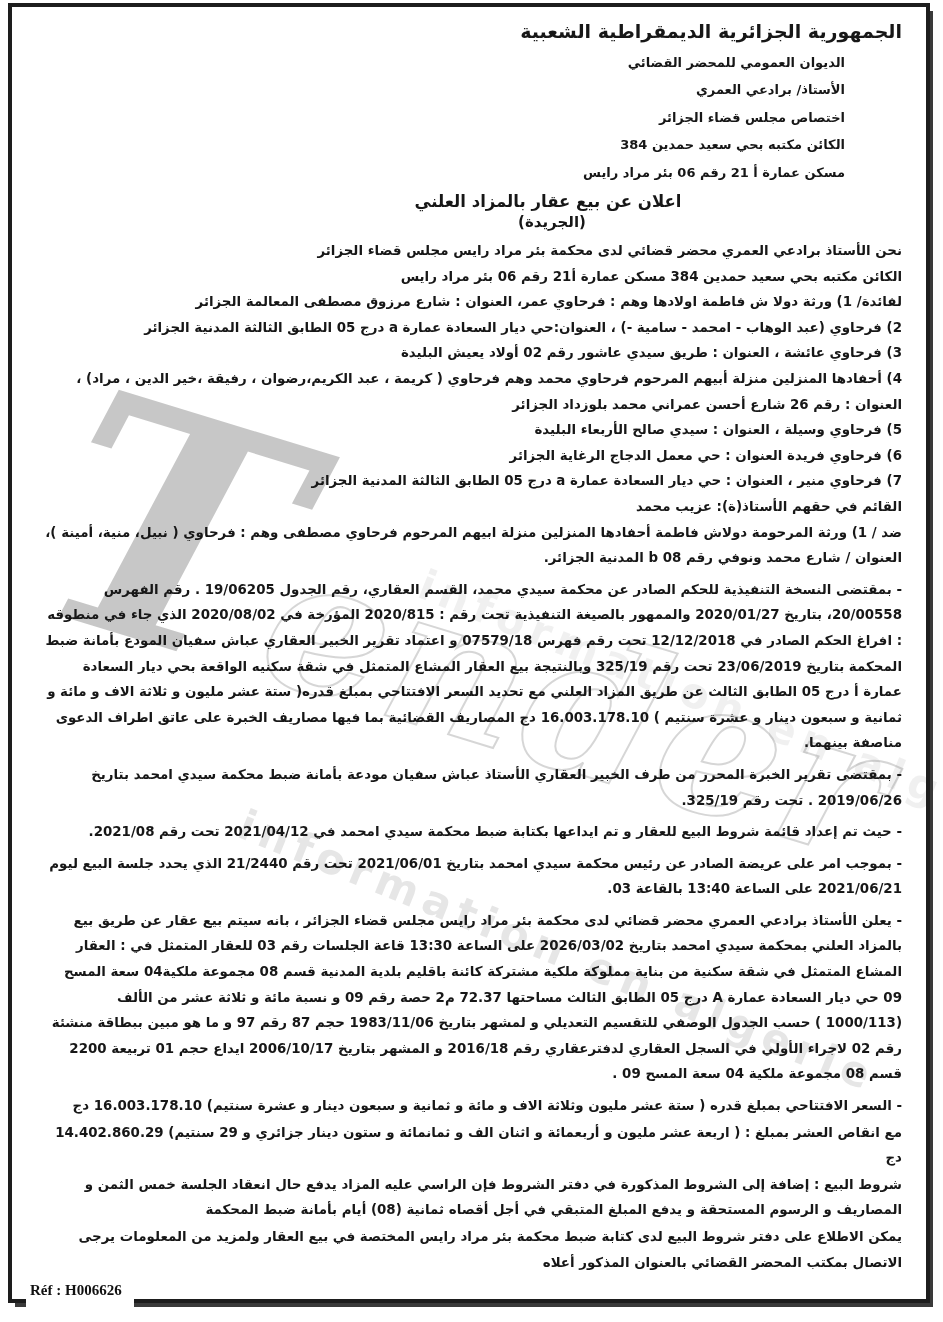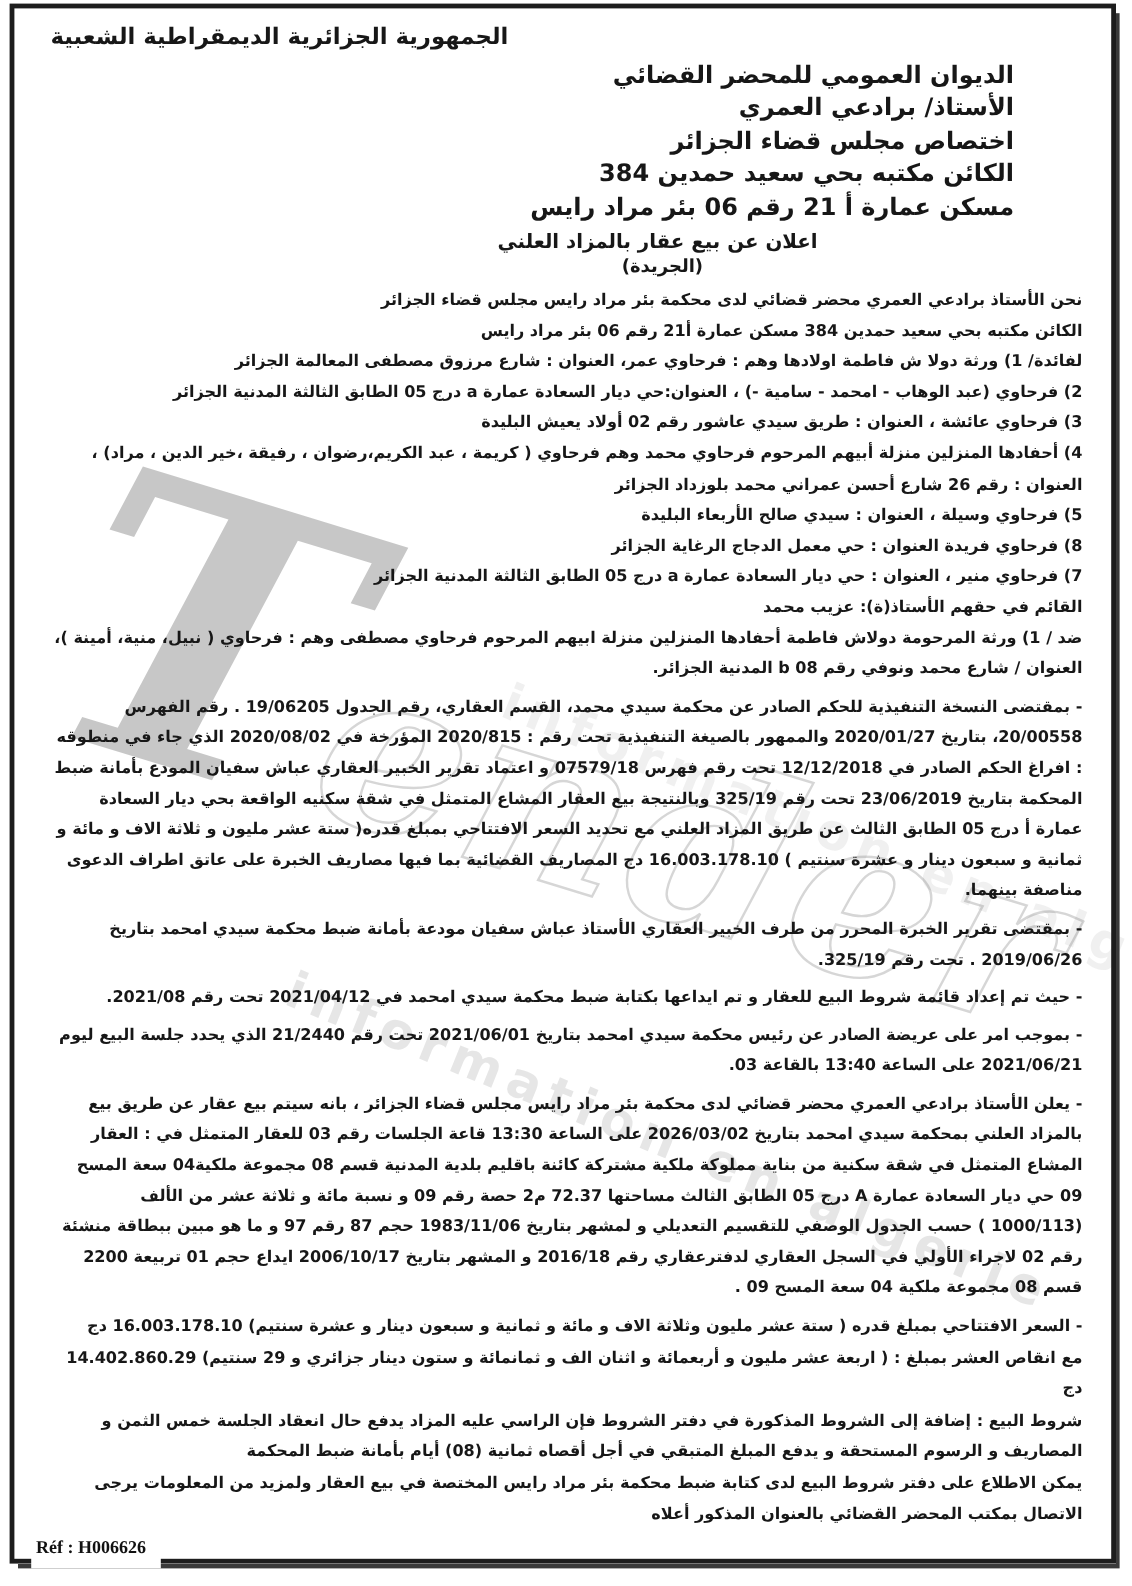--- a/index.html
+++ b/index.html
@@ -55,27 +55,27 @@
     letter-spacing:7px; white-space:nowrap;
     color:rgba(110,110,110,0.10);
   }
 
   .content {
     position:absolute; left:42px; top:20px; width:860px;
     direction:rtl; text-align:right;
     z-index:2;
   }
   .republic {
-    text-align:left;
+    text-align:right;
     font-size:19px; font-weight:bold;
     letter-spacing:-0.2px;
   }
   .office {
     margin:7px 57px 0 0;
-    font-size:20px; font-weight:bold;
+    font-size:13px; font-weight:bold;
     line-height:27.4px;
   }
   .doc-title {
     margin-top:6px; text-align:center;
     font-size:16.5px; font-weight:bold;
     position:relative; left:76px;
   }
   .doc-subtitle {
     text-align:center; font-size:15px; font-weight:bold;
     margin-top:2px; position:relative; left:80px;
@@ -128,21 +128,21 @@
 
   <div class="body-text">
     <div>نحن الأستاذ برادعي العمري محضر قضائي لدى محكمة بئر مراد رايس مجلس قضاء الجزائر</div>
     <div>الكائن مكتبه بحي سعيد حمدين 384 مسكن عمارة أ21 رقم 06 بئر مراد رايس</div>
     <div>لفائدة/ 1) ورثة دولا ش فاطمة اولادها وهم : فرحاوي عمر، العنوان : شارع مرزوق مصطفى المعالمة الجزائر</div>
     <div>2) فرحاوي (عبد الوهاب - امحمد - سامية -) ، العنوان:حي ديار السعادة عمارة a درج 05 الطابق الثالثة المدنية الجزائر</div>
     <div>3) فرحاوي عائشة ، العنوان : طريق سيدي عاشور رقم 02 أولاد يعيش البليدة</div>
     <div>4) أحفادها المنزلين منزلة أبيهم المرحوم فرحاوي محمد وهم فرحاوي ( كريمة ، عبد الكريم،رضوان ، رفيقة ،خير الدين ، مراد) ،</div>
     <div>العنوان : رقم 26 شارع أحسن عمراني محمد بلوزداد الجزائر</div>
     <div>5) فرحاوي وسيلة ، العنوان : سيدي صالح الأربعاء البليدة</div>
-    <div>8) فرحاوي فريدة العنوان : حي معمل الدجاج الرغاية الجزائر</div>
+    <div>6) فرحاوي فريدة العنوان : حي معمل الدجاج الرغاية الجزائر</div>
     <div>7) فرحاوي منير ، العنوان : حي ديار السعادة عمارة a درج 05 الطابق الثالثة المدنية الجزائر</div>
     <div>القائم في حقهم الأستاذ(ة): عزيب محمد</div>
     <div>ضد / 1) ورثة المرحومة دولاش فاطمة أحفادها المنزلين منزلة ابيهم المرحوم فرحاوي مصطفى وهم : فرحاوي ( نبيل، منية، أمينة )،</div>
     <div>العنوان / شارع محمد ونوفي رقم 08 b المدنية الجزائر.</div>
 
     <div class="para">- بمقتضى النسخة التنفيذية للحكم الصادر عن محكمة سيدي محمد، القسم العقاري، رقم الجدول 19/06205 . رقم الفهرس 20/00558، بتاريخ 2020/01/27 والممهور بالصيغة التنفيذية تحت رقم : 2020/815 المؤرخة في 2020/08/02 الذي جاء في منطوقه : افراغ الحكم الصادر في 12/12/2018 تحت رقم فهرس 07579/18 و اعتماد تقرير الخبير العقاري عباش سفيان المودع بأمانة ضبط المحكمة بتاريخ 23/06/2019 تحت رقم 325/19 وبالنتيجة بيع العقار المشاع المتمثل في شقة سكنيه الواقعة بحي ديار السعادة عمارة أ درج 05 الطابق الثالث عن طريق المزاد العلني مع تحديد السعر الافتتاحي بمبلغ قدره( ستة عشر مليون و ثلاثة الاف و مائة و ثمانية و سبعون دينار و عشرة سنتيم ) 16.003.178.10 دج المصاريف القضائية بما فيها مصاريف الخبرة على عاتق اطراف الدعوى مناصفة بينهما.</div>
     <div class="para">- بمقتضى تقرير الخبرة المحرر من طرف الخبير العقاري الأستاذ عباش سفيان مودعة بأمانة ضبط محكمة سيدي امحمد بتاريخ 2019/06/26 . تحت رقم 325/19.</div>
     <div class="para">- حيث تم إعداد قائمة شروط البيع للعقار و تم ايداعها بكتابة ضبط محكمة سيدي امحمد في 2021/04/12 تحت رقم 2021/08.</div>
     <div class="para">- بموجب امر على عريضة الصادر عن رئيس محكمة سيدي امحمد بتاريخ 2021/06/01 تحت رقم 21/2440 الذي يحدد جلسة البيع ليوم 2021/06/21 على الساعة 13:40 بالقاعة 03.</div>
     <div class="para">- يعلن الأستاذ برادعي العمري محضر قضائي لدى محكمة بئر مراد رايس مجلس قضاء الجزائر ، بانه سيتم بيع عقار عن طريق بيع بالمزاد العلني بمحكمة سيدي امحمد بتاريخ 2026/03/02 على الساعة 13:30 قاعة الجلسات رقم 03 للعقار المتمثل في : العقار المشاع المتمثل في شقة سكنية من بناية مملوكة ملكية مشتركة كائنة باقليم بلدية المدنية قسم 08 مجموعة ملكية04 سعة المسح 09 حي ديار السعادة عمارة A درج 05 الطابق الثالث مساحتها 72.37 م2 حصة رقم 09 و نسبة مائة و ثلاثة عشر من الألف (1000/113 ) حسب الجدول الوصفي للتقسيم التعديلي و لمشهر بتاريخ 1983/11/06 حجم 87 رقم 97 و ما هو مبين ببطاقة منشئة رقم 02 لاجراء الأولي في السجل العقاري لدفترعقاري رقم 2016/18 و المشهر بتاريخ 2006/10/17 ايداع حجم 01 تربيعة 2200 قسم 08 مجموعة ملكية 04 سعة المسح 09 .</div>

